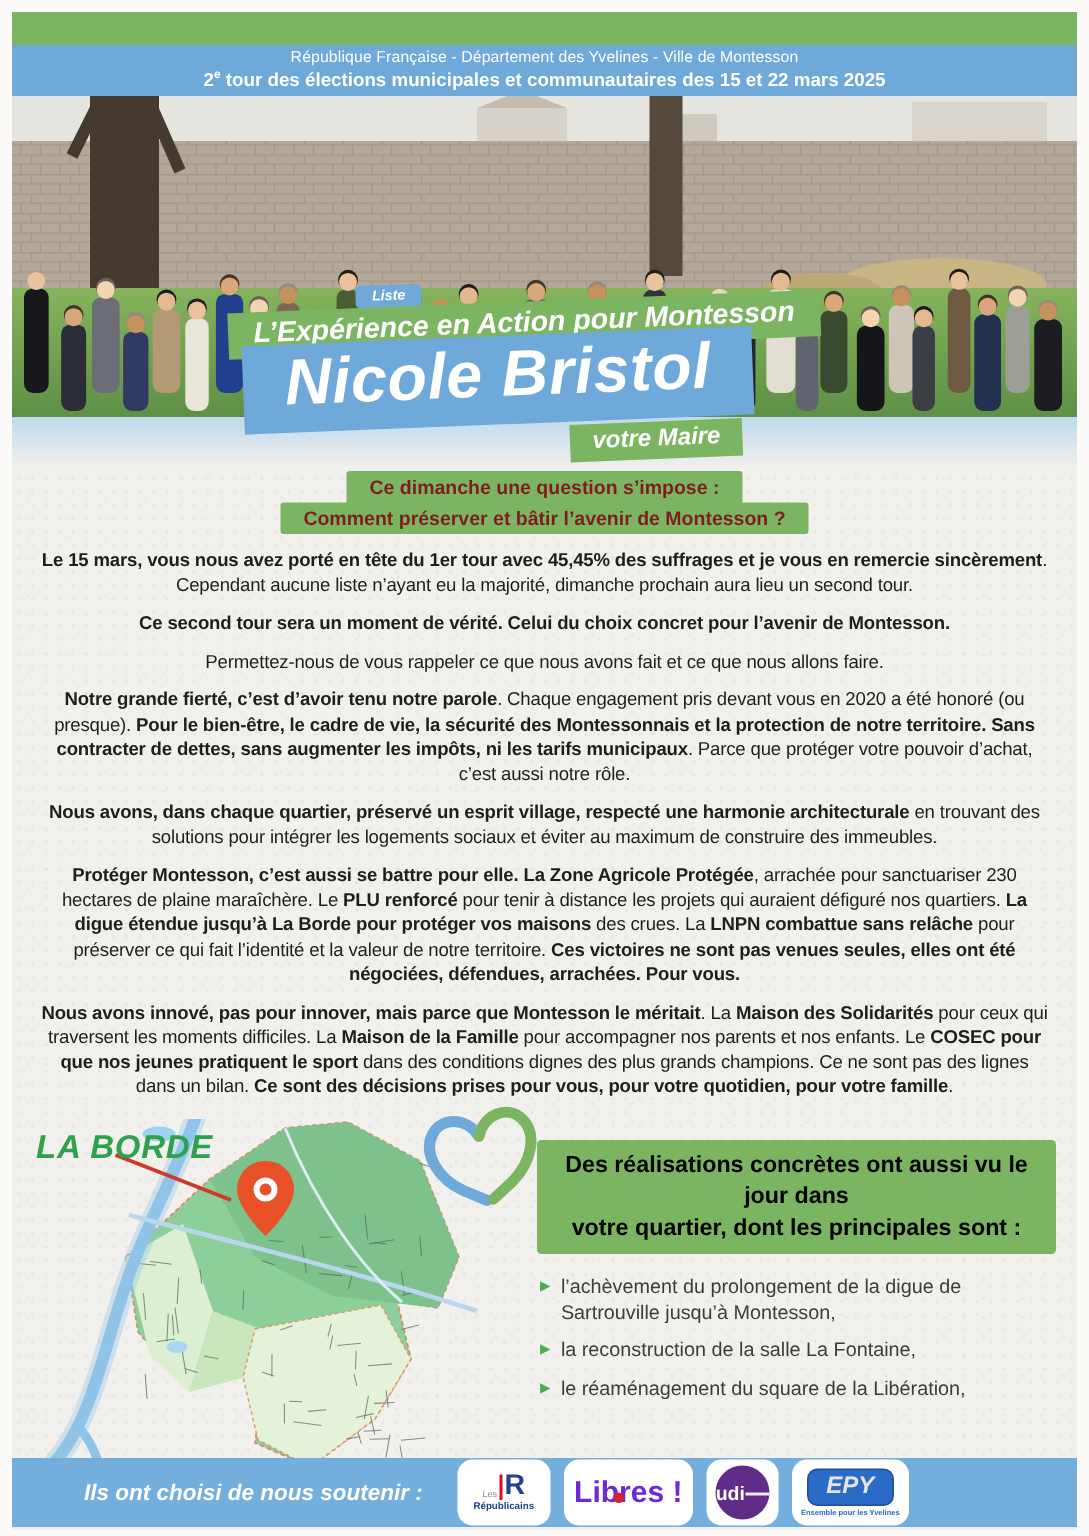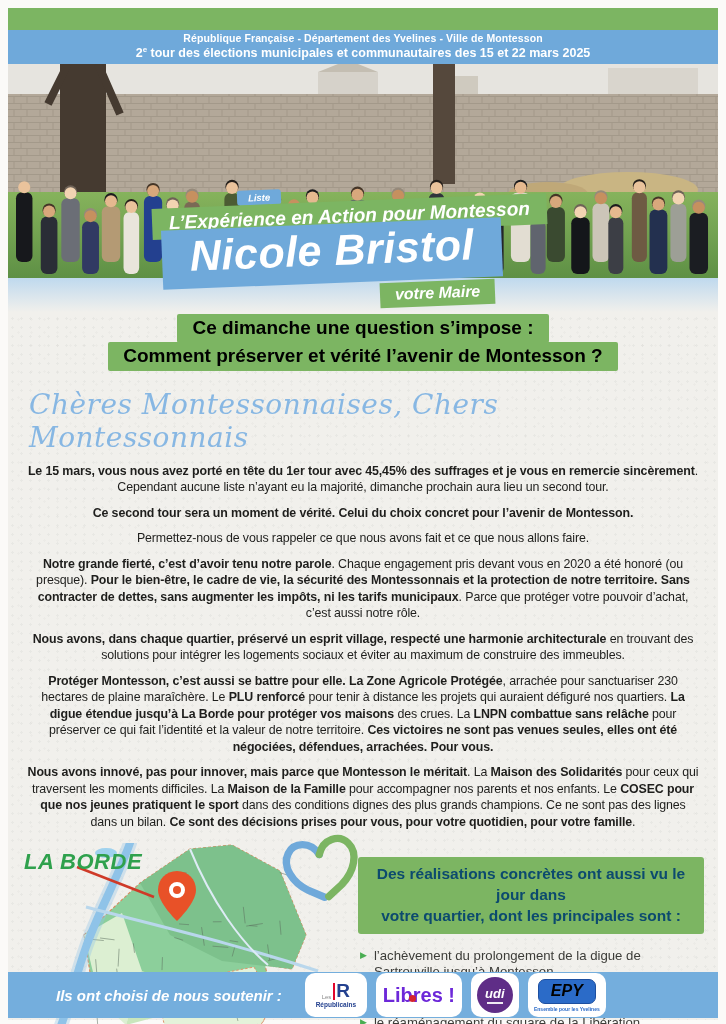--- a/index.html
+++ b/index.html
@@ -16,55 +16,55 @@
                      radial-gradient(rgba(0,0,0,.02) 1px, transparent 1.4px);
     background-size:9px 9px, 13px 13px;
     background-position:0 0, 4px 6px;
     box-shadow:0 0 0 8px #fbfaf8;
     margin-top:8px;
   }
   
   .strip-green{height:22px;background:#7cb562;}
   .strip-blue{height:34px;background:#6fa9da;color:#fff;text-align:center;
     display:flex;flex-direction:column;justify-content:center;line-height:1.25;}
-  .strip-blue .l1{font-size:10.5px;font-weight:700;letter-spacing:.1px;}
+  .strip-blue .l1{font-size:10.5px;font-weight:400;letter-spacing:.1px;}
   .strip-blue .l2{font-size:12.5px;font-weight:800;}
   .strip-blue sup{font-size:8px;}
   
   .hero{position:relative;height:248px;}
   .hero svg.photo{display:block;}
   .fadeband{position:absolute;left:0;top:214px;width:710px;height:34px;
     background:linear-gradient(#bfd9ee,#f1f0ec);}
   .ribbon{position:absolute;color:#fff;font-style:italic;font-weight:800;transform:rotate(-2.3deg);}
   .tag-liste{left:229px;top:126px;background:#6fa9da;font-size:9.5px;font-weight:700;
     padding:2px 11px;border-radius:3px;transform:rotate(-2deg);}
   .rib-list{left:144px;top:137px;background:#7cb562;font-size:19px;padding:4px 17px 5px;z-index:2;}
   .rib-name{left:154px;top:160px;background:#6fa9da;font-size:43px;letter-spacing:.5px;
     padding:2px 28px 8px;z-index:3;}
   .rib-role{left:372px;top:217px;background:#7cb562;font-size:16px;padding:3px 15px 4px;z-index:4;}
   
   .question{margin-top:2px;text-align:center;line-height:0;}
-  .qbar{display:inline-block;background:#7cb562;color:#000000;font-weight:800;font-size:19px;
+  .qbar{display:inline-block;background:#7cb562;color:#7f1d1d;font-weight:800;font-size:13px;
     line-height:1.2;padding:3px 15px;border-radius:2px;}
   .qbar.q2{margin-top:-1px;}
   
   .greeting{margin:17px 0 2px 21px;font-family:"DejaVu Serif", serif;font-style:italic;
     color:#87b7e3;font-size:28px;letter-spacing:.5px;}
   
   .content{padding:0 19px;color:#1e1e1c;}
   .para{margin:9px 0;font-size:12.4px;line-height:1.33;letter-spacing:-.12px;text-align:center;}
   .para .b{font-weight:800;}
   
   .quartier{position:relative;display:flex;padding:4px 10px 0 14px;margin-top:4px;}
   .map-col{position:relative;width:300px;flex:none;}
   .map-label{position:absolute;left:2px;top:6px;color:#2fa14d;font-weight:800;font-style:italic;
     font-size:22px;letter-spacing:.5px;z-index:2;}
   .right-col{position:relative;flex:1;padding-left:8px;}
   .heart{position:absolute;left:-42px;top:-12px;z-index:0;transform:rotate(-10deg);}
-  .qban{position:relative;z-index:1;background:#7cb562;color:#0c4a6e;font-weight:800;
+  .qban{position:relative;z-index:1;background:#7cb562;color:#000000;font-weight:800;
     font-size:15.5px;line-height:1.35;text-align:center;border-radius:3px;
     padding:7px 10px;margin:14px 4px 0 28px;}
   ul.blist{list-style:none;margin:14px 0 0 30px;padding:0;}
   ul.blist li{display:flex;font-size:13.2px;line-height:1.25;color:#3c3c38;margin:9px 0;}
   ul.blist .arr{color:#4aae52;font-size:9px;line-height:1.7;margin-right:7px;flex:none;}
   
   .footer{position:absolute;left:0;bottom:2px;width:710px;height:46px;background:#74aedd;
     display:flex;align-items:center;padding:0 0 0 48px;box-sizing:border-box;gap:9px;}
   .footer .flabel{color:#fff;font-style:italic;font-weight:800;font-size:15px;margin-right:14px;}
   .card{background:#fff;border-radius:10px;height:44px;display:flex;flex-direction:column;
@@ -74,25 +74,25 @@
   .lr-les{font-size:6px;color:#8b8b8b;margin-right:1px;}
   .lr-bar{width:2px;height:17px;background:#e1062c;margin:0 1px;}
   .lr-R{font-size:19px;font-weight:800;color:#24418f;line-height:.9;}
   .lr-sub{font-size:6.5px;font-weight:800;color:#24418f;margin-top:1px;}
   .card.libres{width:86px;position:relative;}
   .libres-t{font-size:20px;font-weight:800;color:#6d28d9;letter-spacing:0;}
   .libres-dot{position:absolute;width:7px;height:7px;border-radius:50%;background:#d6232e;
     left:33px;top:22px;}
   .card.udi{width:48px;}
   .udi-circ{width:36px;height:36px;border-radius:50%;background:#5f2d87;display:flex;
-    flex-direction:column;align-items:center;justify-content:center;font-style:italic;}
+    flex-direction:row;align-items:center;justify-content:center;}
   .udi-t{color:#fff;font-weight:800;font-size:13px;line-height:1;}
   .udi-line{width:16px;height:2px;background:#fff;margin-top:2px;opacity:.9;}
   .card.epy{width:78px;}
-  .epy-box{background:#2b6bc8;border:1.5px solid #1d4fa0;color:#000000;font-weight:800;
+  .epy-box{background:#2b6bc8;border:1.5px solid #1d4fa0;color:#e5e5e5;font-weight:800;
     font-style:italic;font-size:16px;line-height:1;padding:3px 12px 4px;border-radius:7px;}
   .epy-sub{font-size:5px;font-weight:700;color:#2b6bc8;margin-top:2px;}
   .card.eco{width:78px;}
   .eco1{font-size:11.5px;font-weight:800;color:#3aaa35;letter-spacing:.4px;line-height:1.1;}
   .eco2{font-size:11.5px;font-weight:800;color:#1e72b8;letter-spacing:.4px;line-height:1.1;}
 </style>
 </head>
 <body>
 
 <div class="sheet">
@@ -230,24 +230,23 @@
     </svg>
     <div class="fadeband"></div>
     <div class="ribbon tag-liste">Liste</div>
     <div class="ribbon rib-list">L’Expérience en Action pour Montesson</div>
     <div class="ribbon rib-name">Nicole Bristol</div>
     <div class="ribbon rib-role">votre Maire</div>
   </div>
 
   <div class="question">
     <span class="qbar q1">Ce dimanche une question s’impose :</span><br>
-    <span class="qbar q2">Comment préserver et vérité l’avenir de Montesson ?</span>
-  </div>
-
-  <div class="greeting">Chères Montessonnaises, Chers Montessonnais</div>
+    <span class="qbar q2">Comment préserver et bâtir l’avenir de Montesson ?</span>
+  </div>
+
 
   <div class="content">
       <p class="para"><span class="b">Le 15 mars, vous nous avez porté en tête du 1er tour avec 45,45% des suffrages et je vous en remercie sincèrement</span><span>. Cependant aucune liste n’ayant eu la majorité, dimanche prochain aura lieu un second tour.</span></p>
       <p class="para"><span class="b">Ce second tour sera un moment de vérité. Celui du choix concret pour l’avenir de Montesson.</span></p>
       <p class="para"><span>Permettez-nous de vous rappeler ce que nous avons fait et ce que nous allons faire.</span></p>
       <p class="para"><span class="b">Notre grande fierté, c’est d’avoir tenu notre parole</span><span>. Chaque engagement pris devant vous en 2020 a été honoré (ou presque). </span><span class="b">Pour le bien-être, le cadre de vie, la sécurité des Montessonnais et la protection de notre territoire. Sans contracter de dettes, sans augmenter les impôts, ni les tarifs municipaux</span><span>. Parce que protéger votre pouvoir d’achat, c’est aussi notre rôle.</span></p>
       <p class="para"><span class="b">Nous avons, dans chaque quartier, préservé un esprit village, respecté une harmonie architecturale</span><span> en trouvant des solutions pour intégrer les logements sociaux et éviter au maximum de construire des immeubles.</span></p>
       <p class="para"><span class="b">Protéger Montesson, c’est aussi se battre pour elle. La Zone Agricole Protégée</span><span>, arrachée pour sanctuariser 230 hectares de plaine maraîchère. Le </span><span class="b">PLU renforcé</span><span> pour tenir à distance les projets qui auraient défiguré nos quartiers. </span><span class="b">La digue étendue jusqu’à La Borde pour protéger vos maisons</span><span> des crues. La </span><span class="b">LNPN combattue sans relâche</span><span> pour préserver ce qui fait l’identité et la valeur de notre territoire. </span><span class="b">Ces victoires ne sont pas venues seules, elles ont été négociées, défendues, arrachées. Pour vous.</span></p>
       <p class="para"><span class="b">Nous avons innové, pas pour innover, mais parce que Montesson le méritait</span><span>. La </span><span class="b">Maison des Solidarités</span><span> pour ceux qui traversent les moments difficiles. La </span><span class="b">Maison de la Famille</span><span> pour accompagner nos parents et nos enfants. Le </span><span class="b">COSEC pour que nos jeunes pratiquent le sport</span><span> dans des conditions dignes des plus grands champions. Ce ne sont pas des lignes dans un bilan. </span><span class="b">Ce sont des décisions prises pour vous, pour votre quotidien, pour votre famille</span><span>.</span></p>
     </div>

